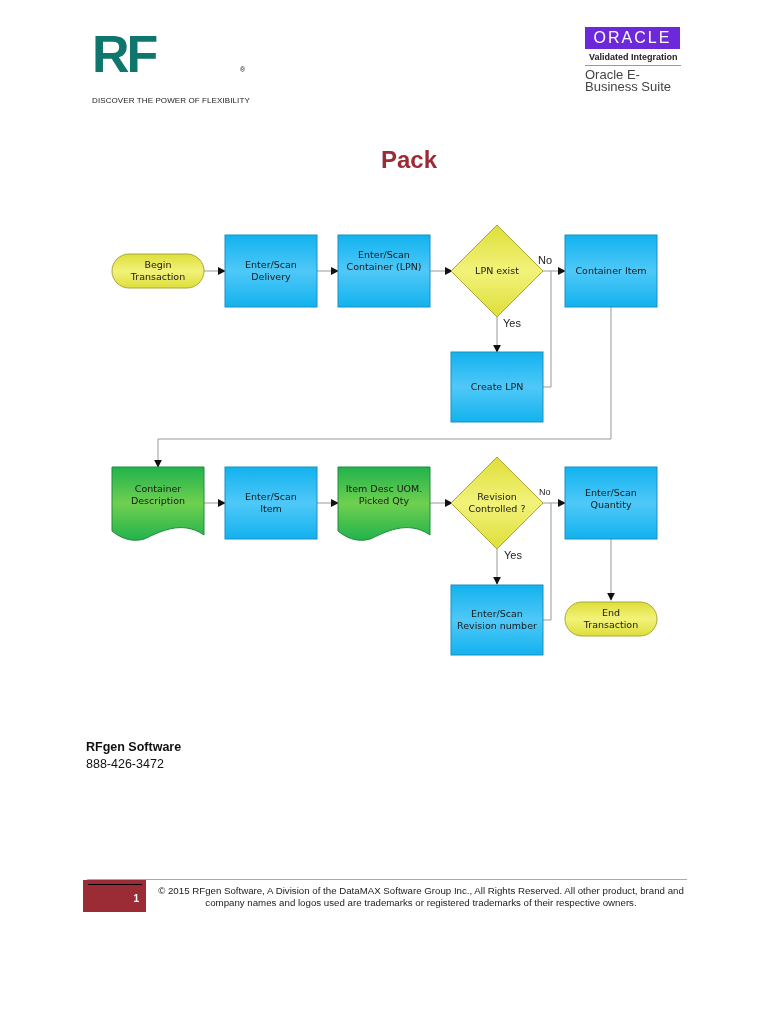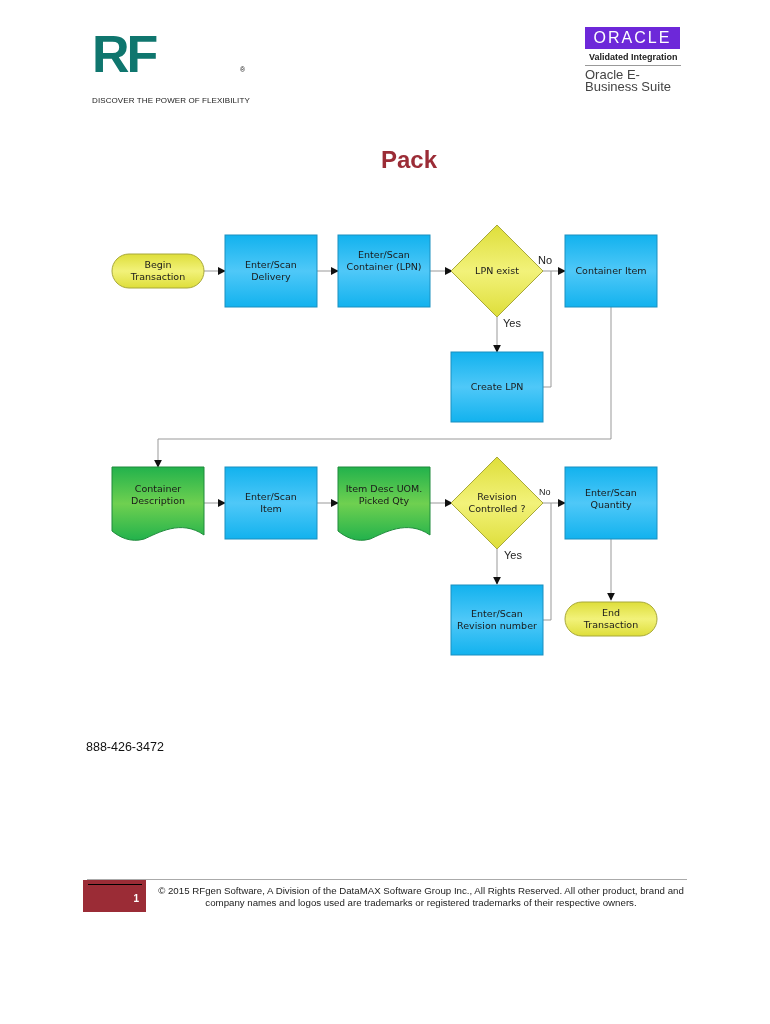--- a/index.html
+++ b/index.html
@@ -155,20 +155,21 @@
       </g>
     </g>
 
   <text class="lbl" x="538" y="264">No</text>
   <text class="lbl" x="503" y="327">Yes</text>
   <text class="lbl" x="539" y="495" style="font-size:9px">No</text>
   <text class="lbl" x="504" y="559">Yes</text>
 </svg>
 
 <div id="address" class="abs">
+  <div class="bold">RFgen Software</div>
   <div>888-426-3472</div>
 </div>
 
 <div id="footer-rule" class="abs"></div>
 <div id="page-num-box" class="abs"></div>
 <div id="page-num-line" class="abs"></div>
 <div id="page-num" class="abs">1</div>
 <div id="copyright" class="abs">© 2015 RFgen Software, A Division of the DataMAX Software Group Inc., All Rights Reserved.  All other product, brand and company names and logos used are trademarks or registered trademarks of their respective owners.</div>
 
 </body></html>

